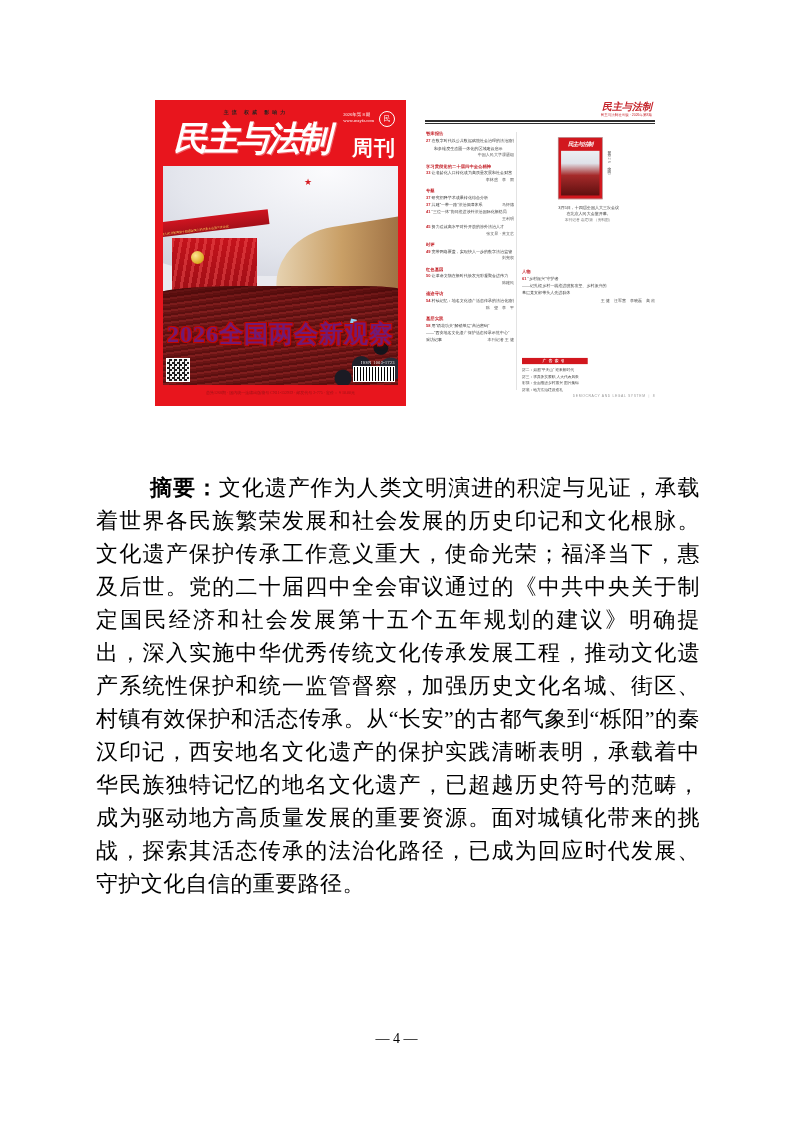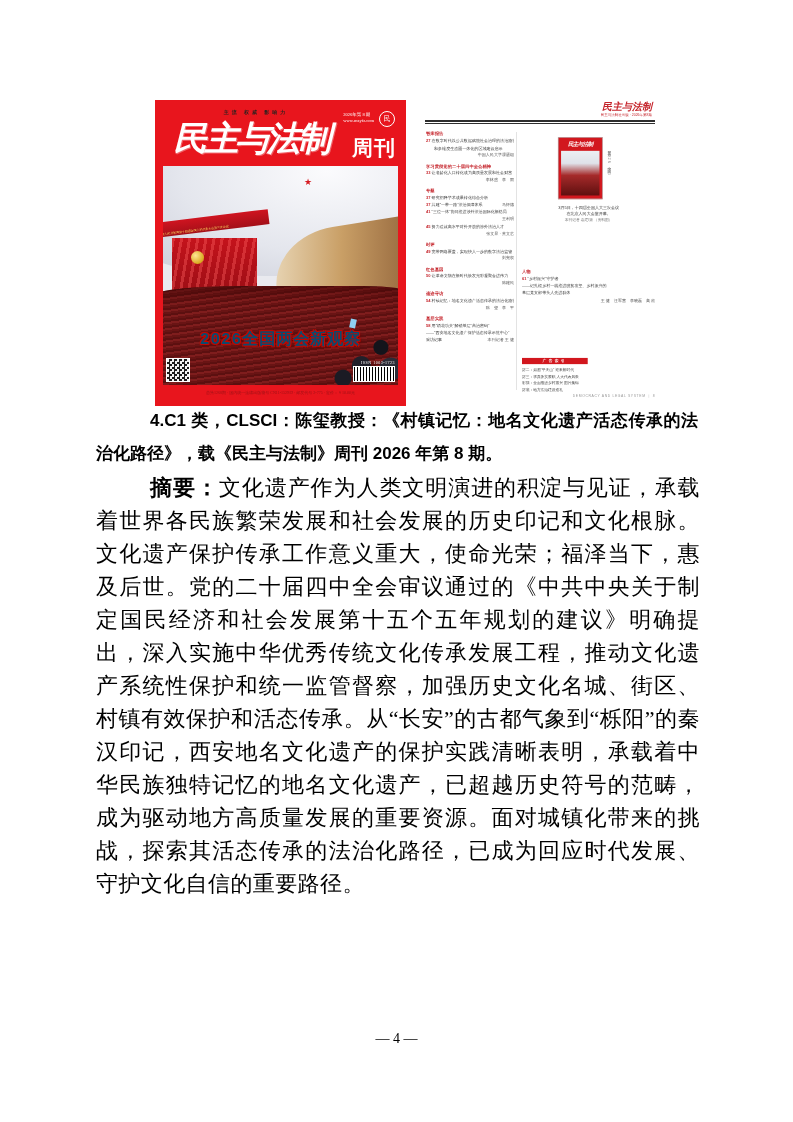--- a/index.html
+++ b/index.html
@@ -43,21 +43,21 @@
          background:repeating-linear-gradient(172deg,#5c1010 0 2px,#7f1d1d 2px 4px,#691414 4px 6px);
          border-radius:35% 18% 0 0/10% 7% 0 0;box-shadow:inset 0 6px 12px rgba(60,5,5,.55);}
   .photogs{position:absolute;right:0;bottom:0;width:52%;height:26%;
            background:
              radial-gradient(circle at 86% 34%,#14141b 0 7px,transparent 8px),
              radial-gradient(circle at 70% 66%,#20202a 0 9px,transparent 10px),
              radial-gradient(circle at 94% 72%,#2c2c37 0 11px,transparent 12px),
              radial-gradient(circle at 55% 88%,#1b1b24 0 8px,transparent 9px);}
   .blue-tag{position:absolute;right:18%;bottom:26%;width:6px;height:9px;background:#8fd0f2;transform:rotate(12deg);}
   .cover-headline{position:absolute;left:0;right:0;bottom:16%;text-align:center;
-                  font-family:Liberation Mono, monospace;font-weight:bold;font-size:16px;color:#0c4a6e;
+                  font-family:Liberation Serif, serif;font-weight:bold;font-size:24px;color:#701a75;
                   letter-spacing:1px;white-space:nowrap;
                   text-shadow:1px 1px 0 #c00800,-1px -1px 0 #c00800,1px -1px 0 #c00800,-1px 1px 0 #c00800,2px 2px 3px rgba(110,0,0,.65);}
   .qr{position:absolute;left:3px;bottom:3px;width:22px;height:22px;border:1px solid #fff;
       background:repeating-conic-gradient(#1c1c1c 0% 25%,#f2f2f2 0% 50%);background-size:5px 5px;}
   .barwrap{position:absolute;right:3px;bottom:3px;text-align:right;}
   .issn{color:#fff;font-size:4px;letter-spacing:.5px;}
   .barcode{width:40px;height:14px;margin-top:1px;border:1.5px solid #fff;
            background:#fff repeating-linear-gradient(90deg,#000 0 1px,#fff 1px 3px);}
   .cover-bottom{position:absolute;left:8px;right:8px;bottom:7px;height:13px;line-height:13px;text-align:center;
                 color:#9b1116;font-size:4px;white-space:nowrap;overflow:hidden;}
@@ -222,19 +222,18 @@
             <div class="ad-line">封二：如画“平天山” 迎来新时代</div>
             <div class="ad-line">封三：求真务实履职 人大代表风采</div>
             <div class="ad-line">彩插：全面推进乡村振兴 图片集锦</div>
             <div class="ad-line">封底：地方法治建设巡礼</div>
           </div>
         <div class="toc-en">DEMOCRACY AND LEGAL SYSTEM ｜ 8</div>
       </div>
     </div>
   </div>
 
-  <p class="heading">4.C1 类，CLSCI：陈玺教授：《村镇记忆：地名文化遗产活态传承的法治化路径》，载《民主与法制》周刊 2026 年第 8 期。</p>
 
   <p class="abstract"><span class="lbl">摘要：</span><span>文化遗产作为人类文明演进的积淀与见证，承载着世界各民族繁荣发展和社会发展的历史印记和文化根脉。文化遗产保护传承工作意义重大，使命光荣；福泽当下，惠及后世。党的二十届四中全会审议通过的《中共中央关于制定国民经济和社会发展第十五个五年规划的建议》明确提出，深入实施中华优秀传统文化传承发展工程，推动文化遗产系统性保护和统一监管督察，加强历史文化名城、街区、村镇有效保护和活态传承。从“长安”的古都气象到“栎阳”的秦汉印记，西安地名文化遗产的保护实践清晰表明，承载着中华民族独特记忆的地名文化遗产，已超越历史符号的范畴，成为驱动地方高质量发展的重要资源。面对城镇化带来的挑战，探索其活态传承的法治化路径，已成为回应时代发展、守护文化自信的重要路径。</span></p>
 
   <div class="page-num">— 4 —</div>
 
 </div>
 
 </body></html>

